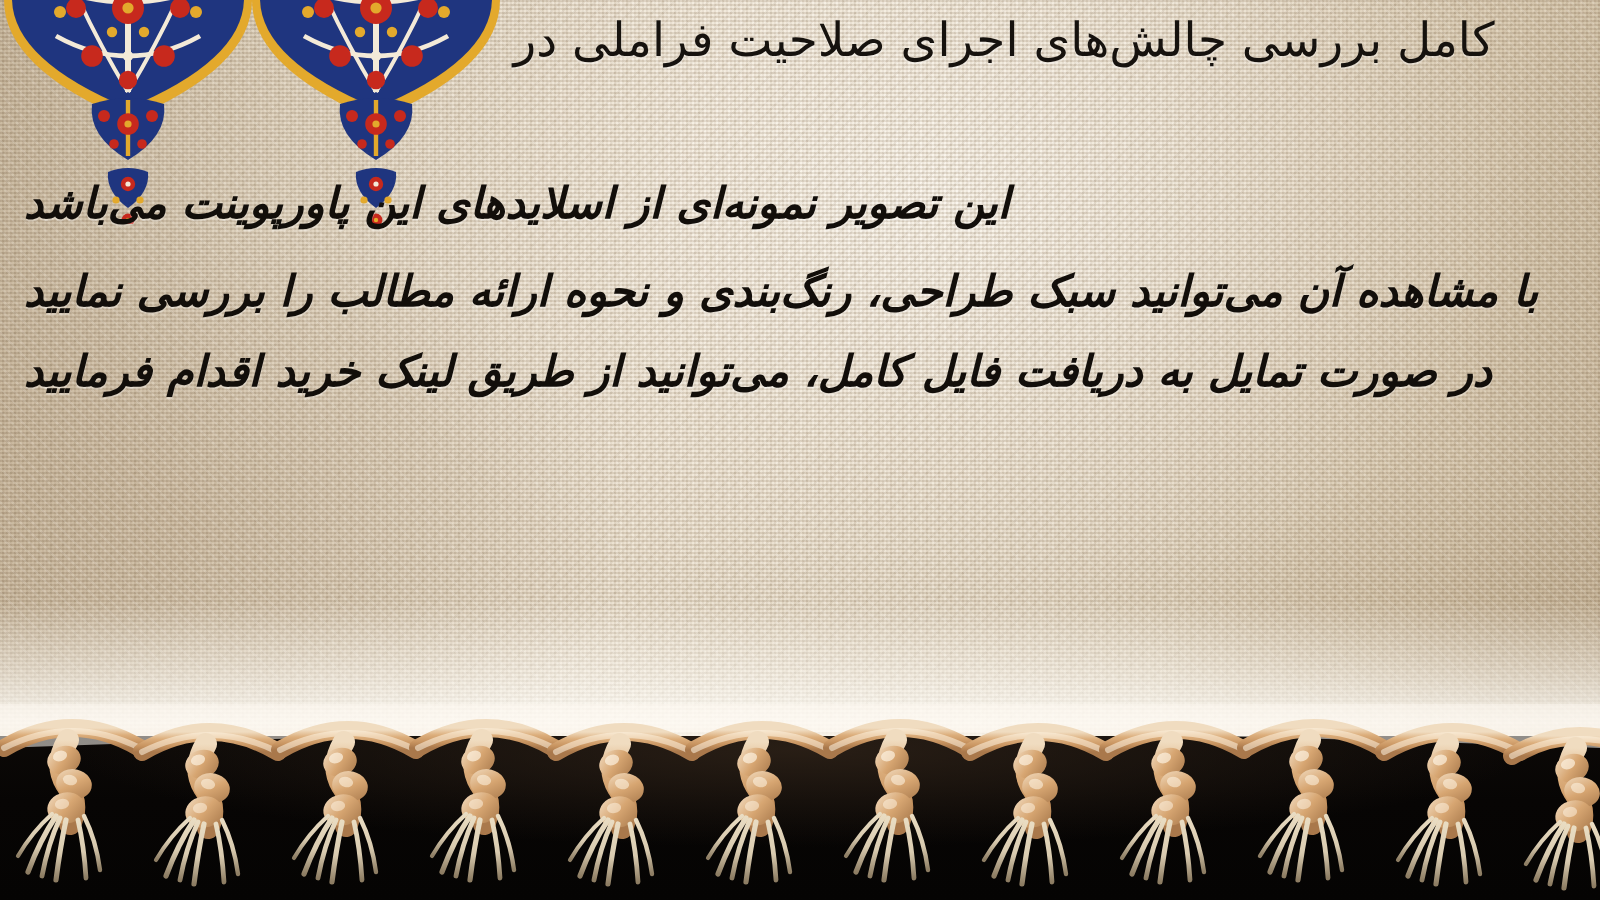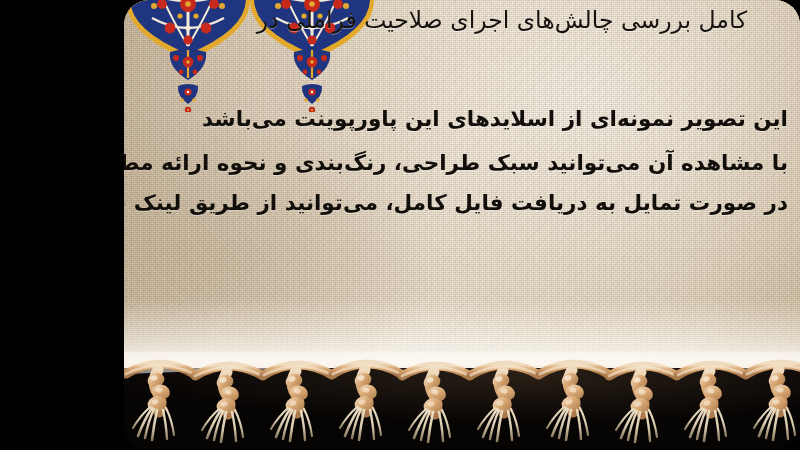--- a/index.html
+++ b/index.html
@@ -3,27 +3,26 @@
 <meta charset="utf-8">
 <title>Persian Carpet Slide</title>
 <style>
   html, body {
     margin: 0;
     padding: 0;
     background: #000;
   }
   #slide {
     position: relative;
-    width: 676px;
+    width: 800px;
     height: 450px;
     overflow: hidden;
     font-family: "DejaVu Sans", "Liberation Sans", sans-serif;
     background: #0a0706;
     direction: rtl;
-    border-radius: 25px;
   }
 
   
   .field {
     position: absolute;
     left: 0; top: 0;
     width: 800px;
     height: 376px;
     background-color: #ddd0bb;
     background-image:
@@ -108,24 +107,25 @@
     text-align: center;
     font-family: "DejaVu Sans", "Liberation Sans", sans-serif;
     font-size: 23.5px;
     line-height: 1.42;
     color: #16120e;
     letter-spacing: 0;
     text-shadow: 0 1px 0 rgba(255,255,255,.35);
   }
   .body-block {
     position: absolute;
-    top: 108px;
+    top: 92px;
     right: 12px;
     width: 776px;
-    text-align: right;
+    text-align: left;
+    font-style: italic;
   }
   .body-line {
     font-family: "DejaVu Sans", "Liberation Sans", sans-serif;
     font-weight: bold;
     font-size: 21.5px;
     line-height: 1.0;
     color: #120e0a;
     margin-bottom: 19px;
     white-space: nowrap;
     text-shadow: 0 1px 0 rgba(255,255,255,.30);

